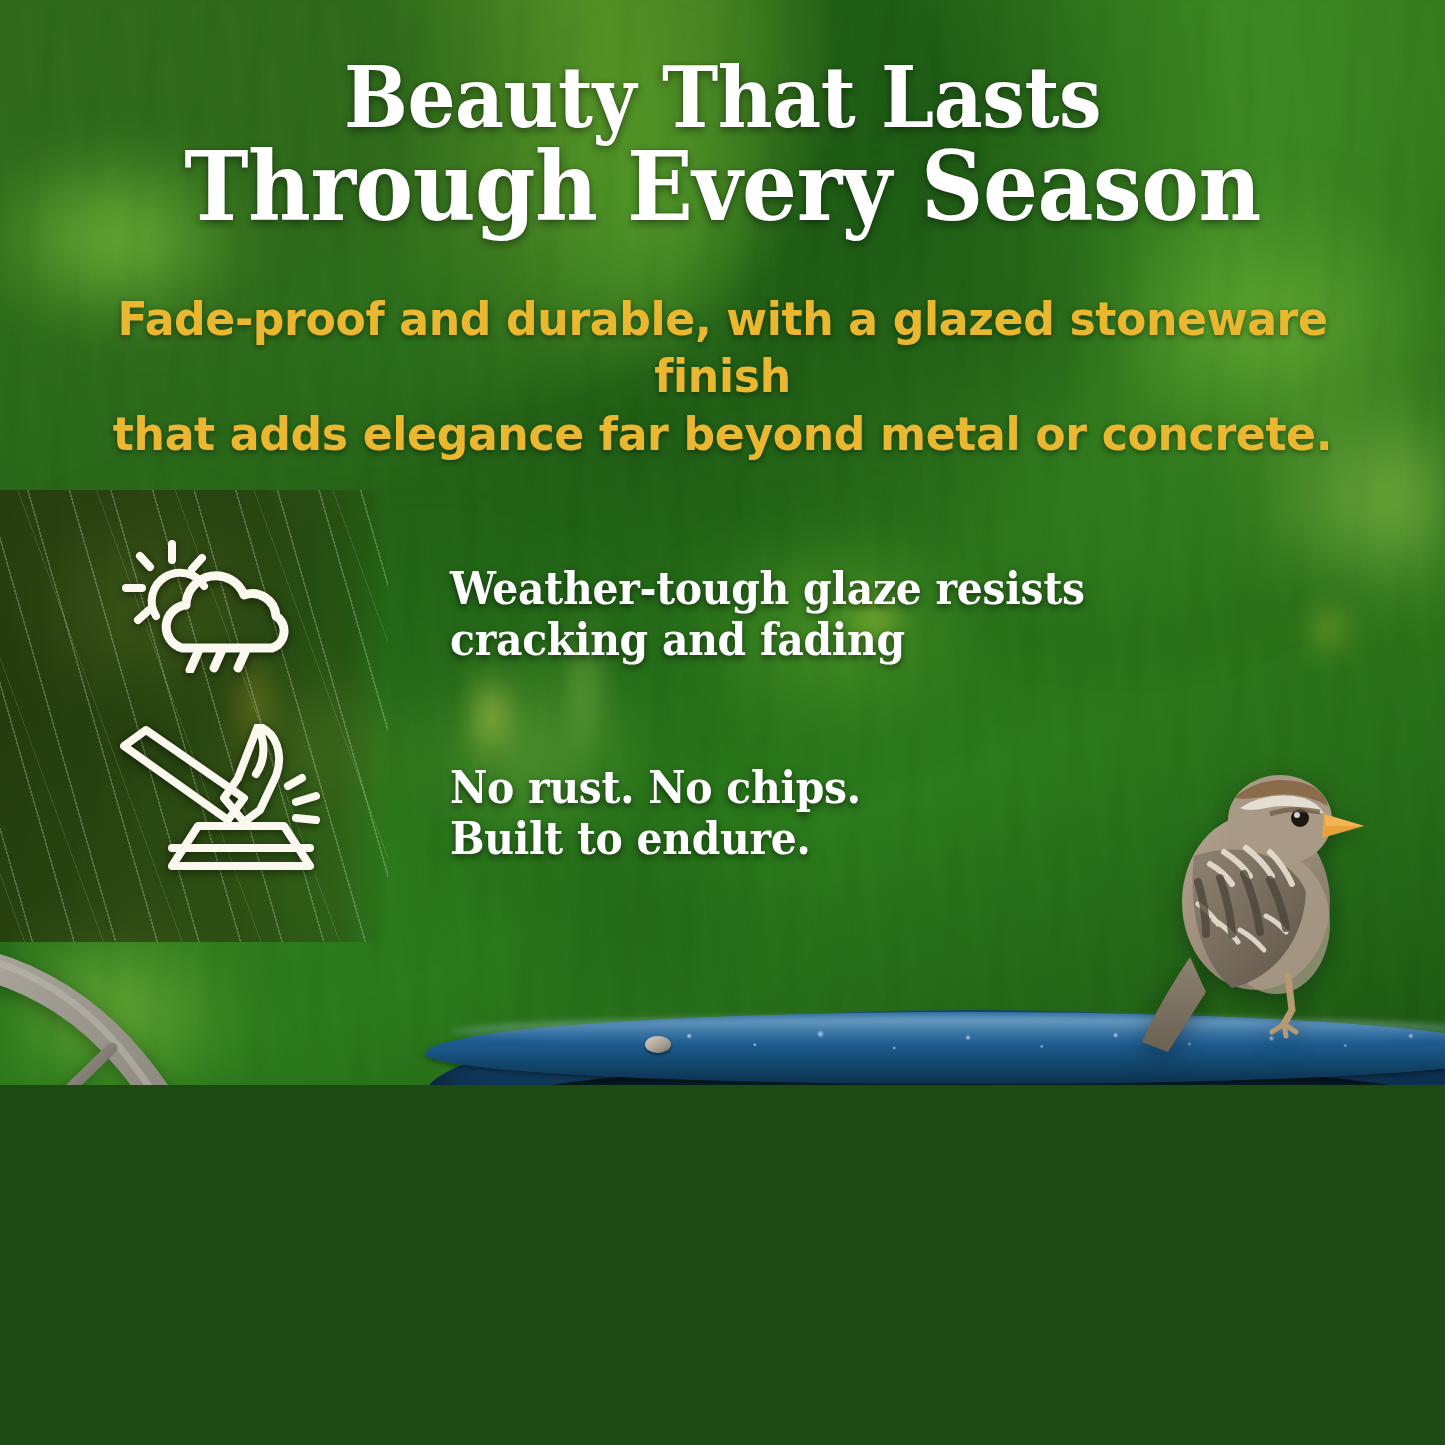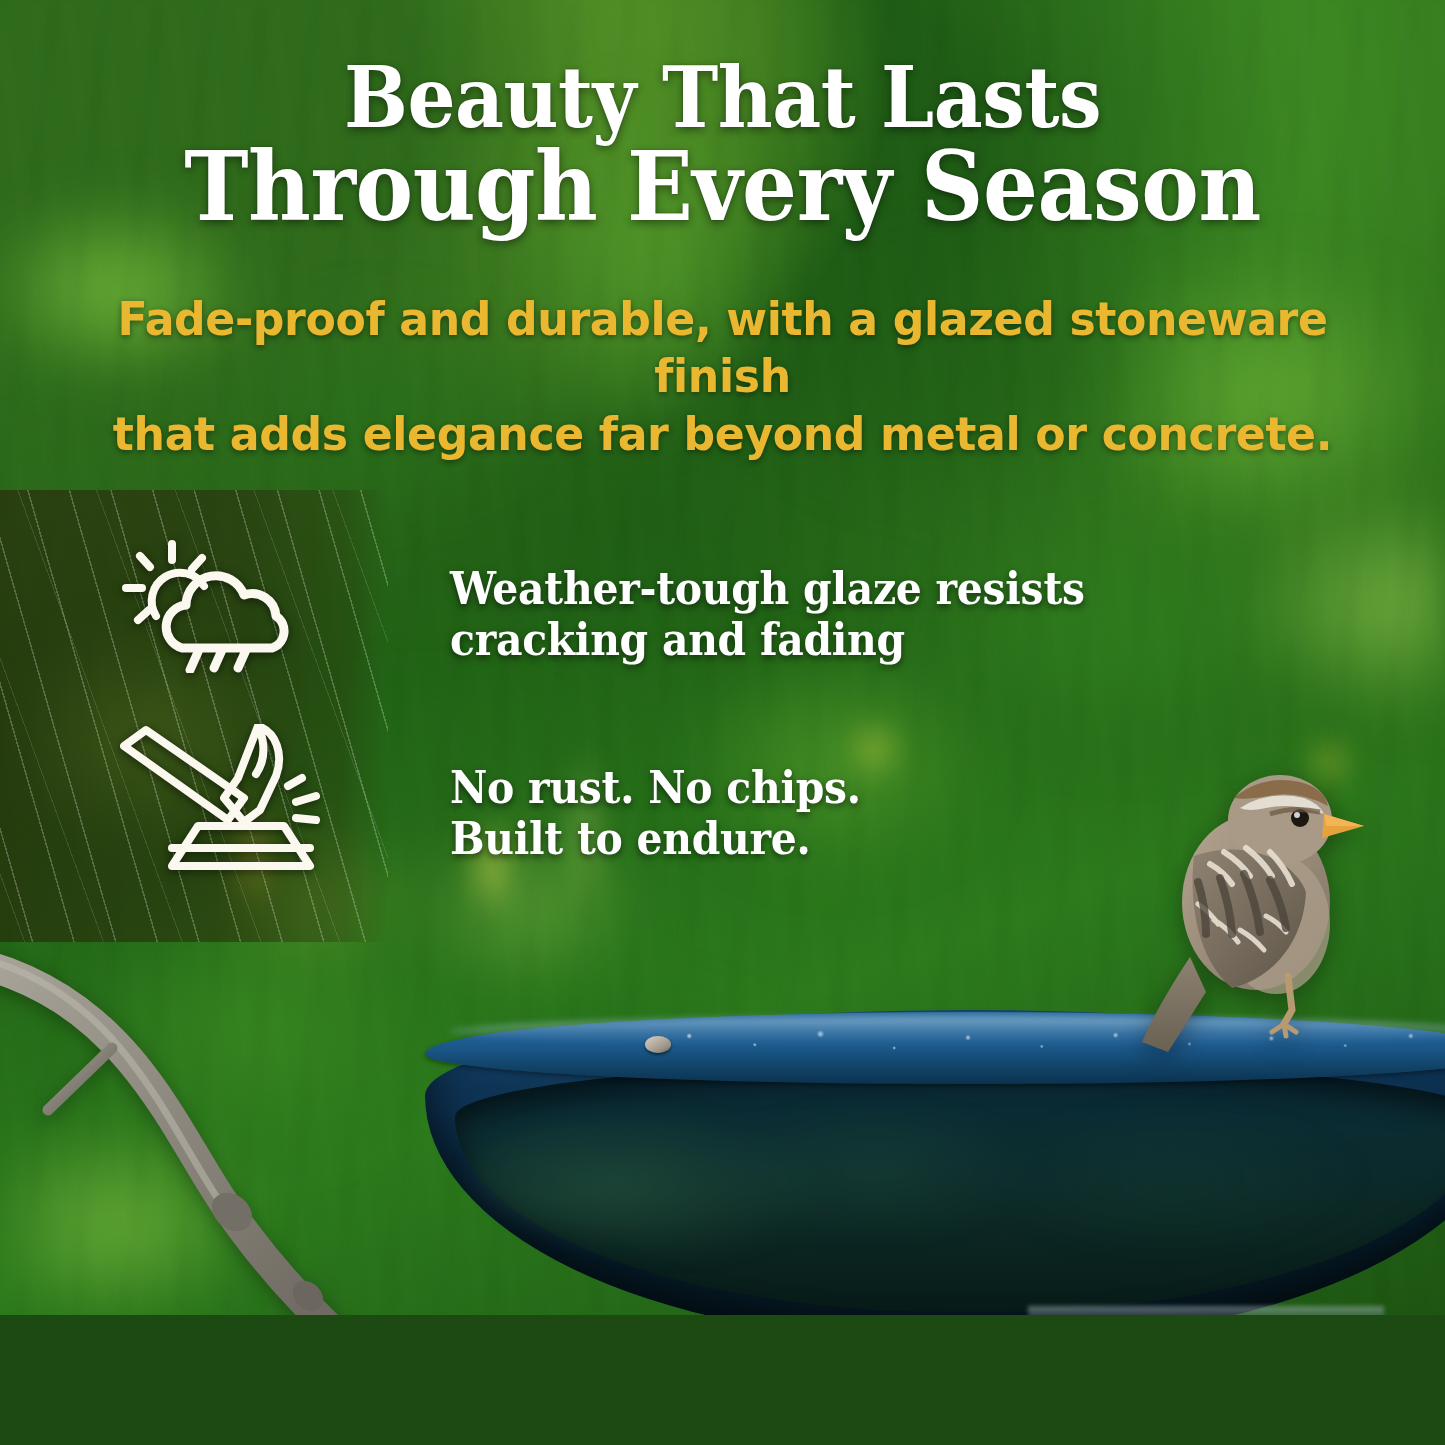--- a/index.html
+++ b/index.html
@@ -1,20 +1,20 @@
 <!DOCTYPE html>
 <html><head>
 <meta charset="utf-8">
 <style>
   * { margin:0; padding:0; box-sizing:border-box; }
   html,body { width:1445px; height:1445px; overflow:hidden; background:#1d4a12; }
 
   #stage {
     position:relative;
-    width:1445px; height:1315px;
+    width:1445px; height:1085px;
     overflow:hidden;
     font-family:"Liberation Sans", sans-serif;
   }
 
   
   .bg-base{
     position:absolute; inset:0;
     background:
       radial-gradient(circle at 12% 8%, #2f6b1b 0 14%, transparent 36%),
       radial-gradient(circle at 33% 4%, #6fae2e 0 8%, transparent 26%),

